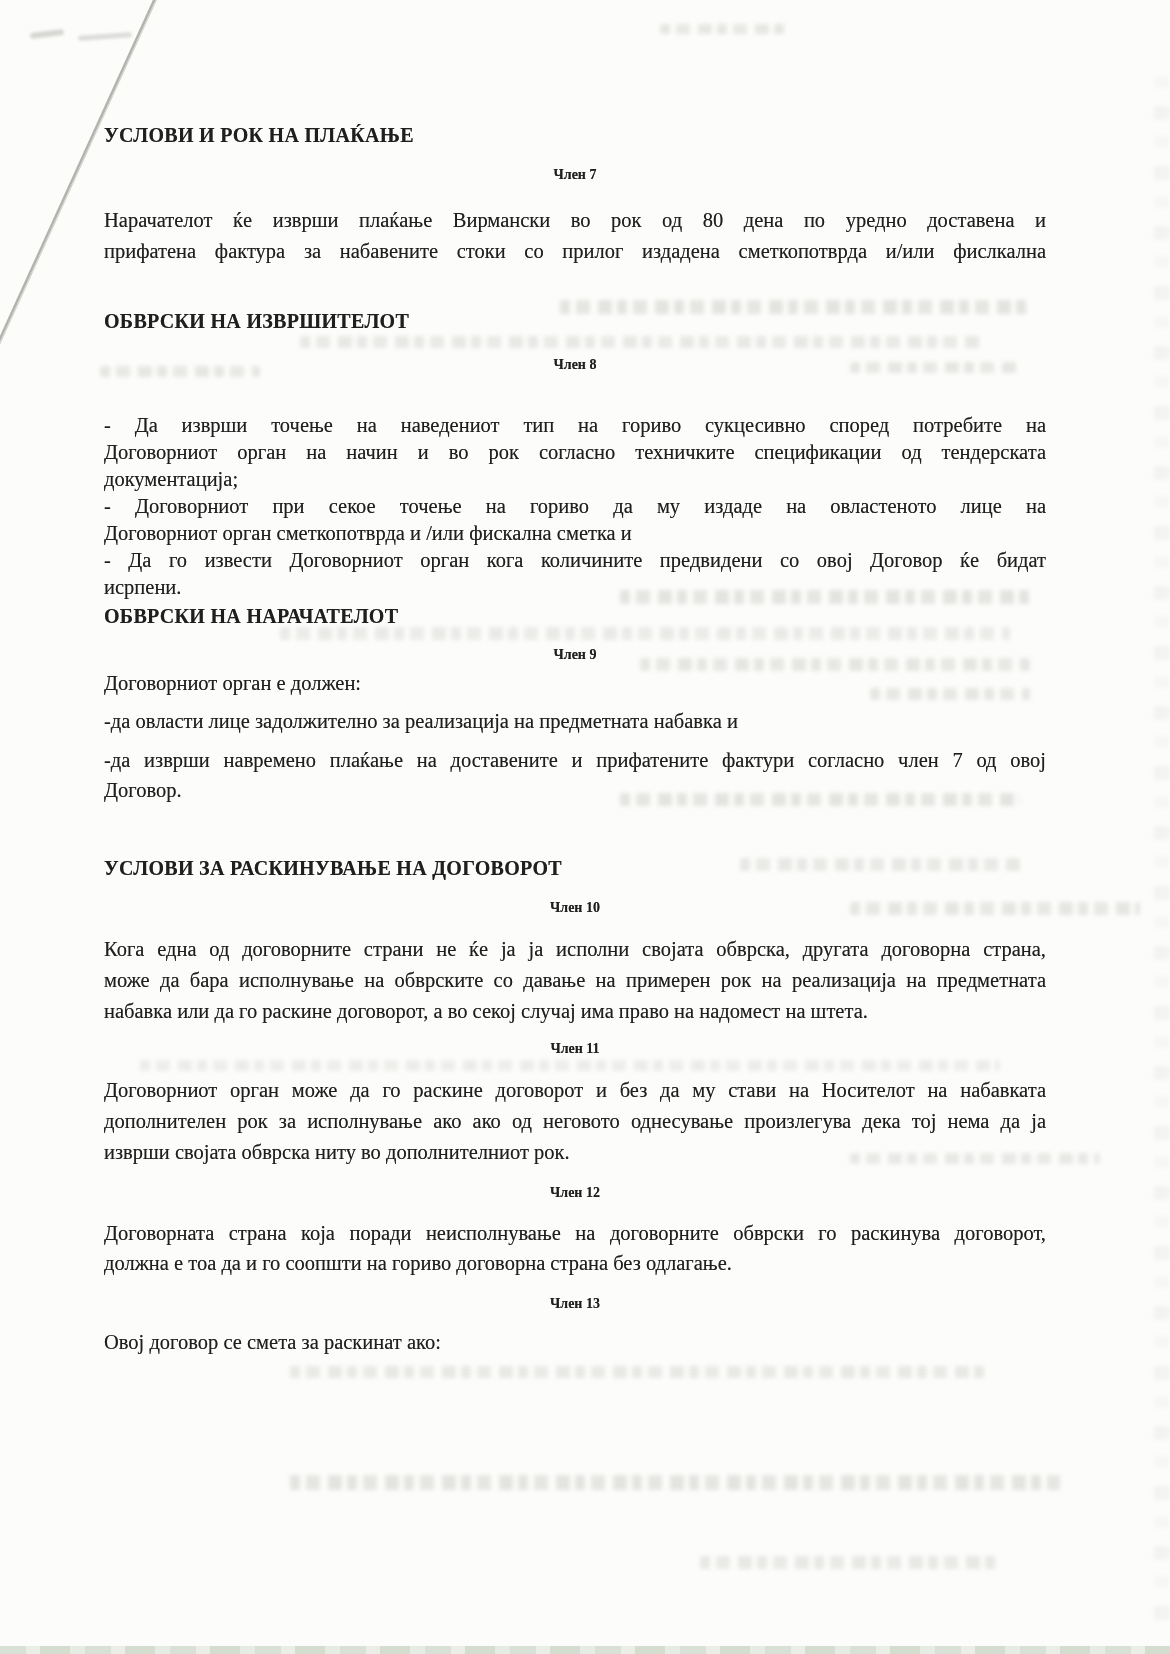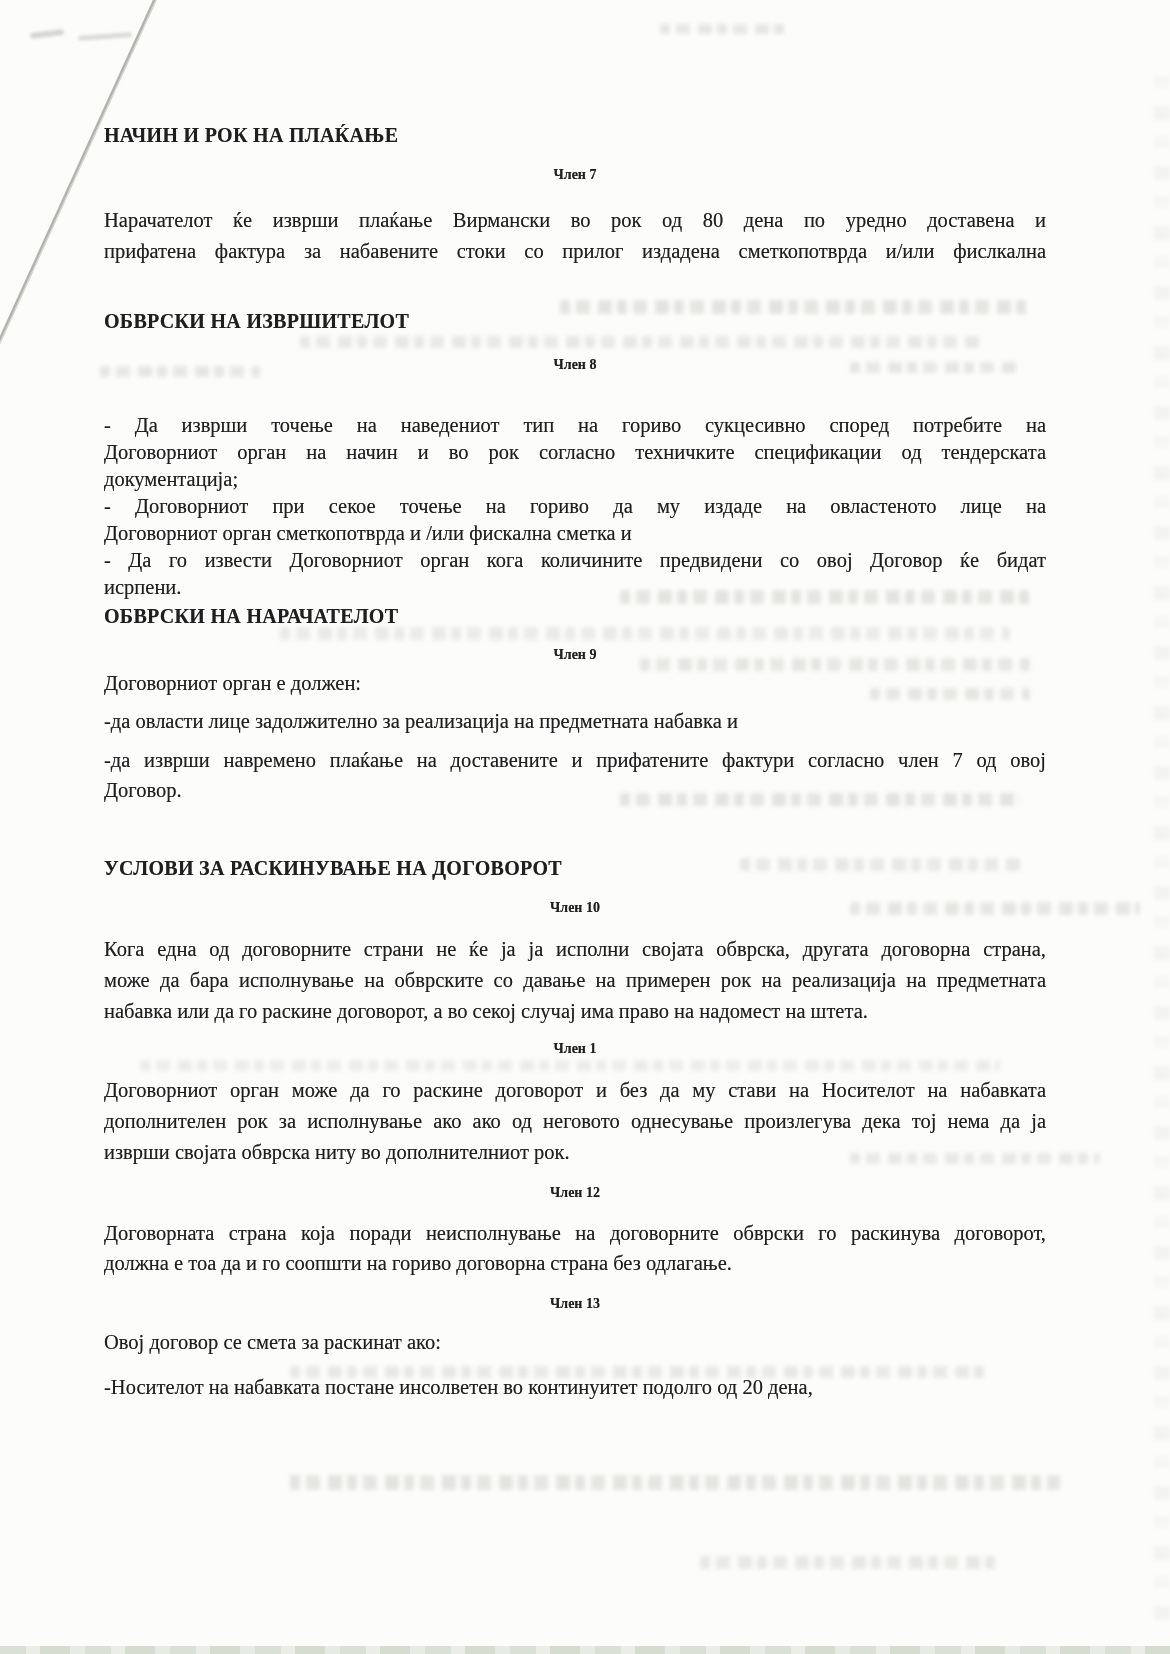--- a/index.html
+++ b/index.html
@@ -88,21 +88,21 @@
   <div class="ghost" style="left:850px;top:902px;width:290px;height:13px;opacity:.20;"></div>
   <div class="ghost" style="left:140px;top:1060px;width:860px;height:11px;opacity:.14;"></div>
   <div class="ghost" style="left:850px;top:1153px;width:250px;height:11px;opacity:.18;"></div>
   <div class="ghost" style="left:290px;top:1366px;width:700px;height:12px;opacity:.18;"></div>
   <div class="ghost" style="left:290px;top:1475px;width:770px;height:15px;opacity:.22;"></div>
   <div class="ghost" style="left:700px;top:1556px;width:300px;height:13px;opacity:.18;"></div>
 
   <div class="right-noise"></div>
   <div class="bottom-edge"></div>
 
-  <div class="blk h" style="top:120px">НАЧИН И РОК НА ПЛАЌАЊЕ</div>
+  <div class="blk h" style="top:120px">УСЛОВИ И РОК НА ПЛАЌАЊЕ</div>
 
   <div class="blk art" style="top:160px">Член 7</div>
 
   <div class="blk lh31" style="top:205px">
     <div class="ln j">Нарачателот ќе изврши плаќање Вирмански во рок од 80 дена по уредно доставена и</div>
     <div class="ln j">прифатена фактура за набавените стоки со прилог издадена сметкопотврда и/или фислкална</div>
   </div>
 
   <div class="blk h" style="top:306px">ОБВРСКИ НА ИЗВРШИТЕЛОТ</div>
 
@@ -145,38 +145,35 @@
   <div class="blk h" style="top:853px">УСЛОВИ ЗА РАСКИНУВАЊЕ НА ДОГОВОРОТ</div>
 
   <div class="blk art" style="top:893px">Член 10</div>
 
   <div class="blk lh31" style="top:934px">
     <div class="ln j">Кога една од договорните страни не ќе ја ја исполни својата обврска, другата договорна страна,</div>
     <div class="ln j">може да бара исполнување на обврските со давање на примерен рок на реализација на предметната</div>
     <div class="ln">набавка или да го раскине договорот, а во секој случај има право на надомест на штета.</div>
   </div>
 
-  <div class="blk art" style="top:1034px">Член 1</div>
+  <div class="blk art" style="top:1034px">Член 11</div>
 
   <div class="blk lh31" style="top:1075px">
     <div class="ln j">Договорниот орган може да го раскине договорот и без да му стави на Носителот на набавката</div>
     <div class="ln j">дополнителен рок за исполнување ако ако од неговото однесување произлегува дека тој нема да ја</div>
     <div class="ln">изврши својата обврска ниту во дополнителниот рок.</div>
   </div>
 
   <div class="blk art" style="top:1178px">Член 12</div>
 
   <div class="blk" style="top:1218px">
     <div class="ln j">Договорната страна која поради неисполнување на договорните обврски го раскинува договорот,</div>
     <div class="ln">должна е тоа да и го соопшти на гориво договорна страна без одлагање.</div>
   </div>
 
   <div class="blk art" style="top:1289px">Член 13</div>
 
   <div class="blk" style="top:1327px">
     <div class="ln">Овој договор се смета за раскинат ако:</div>
   </div>
 
-  <div class="blk" style="top:1372px">
-    <div class="ln">-Носителот на набавката постане инсолветен во континуитет подолго од 20 дена,</div>
-  </div>
 
 </div>
 
 </body></html>

